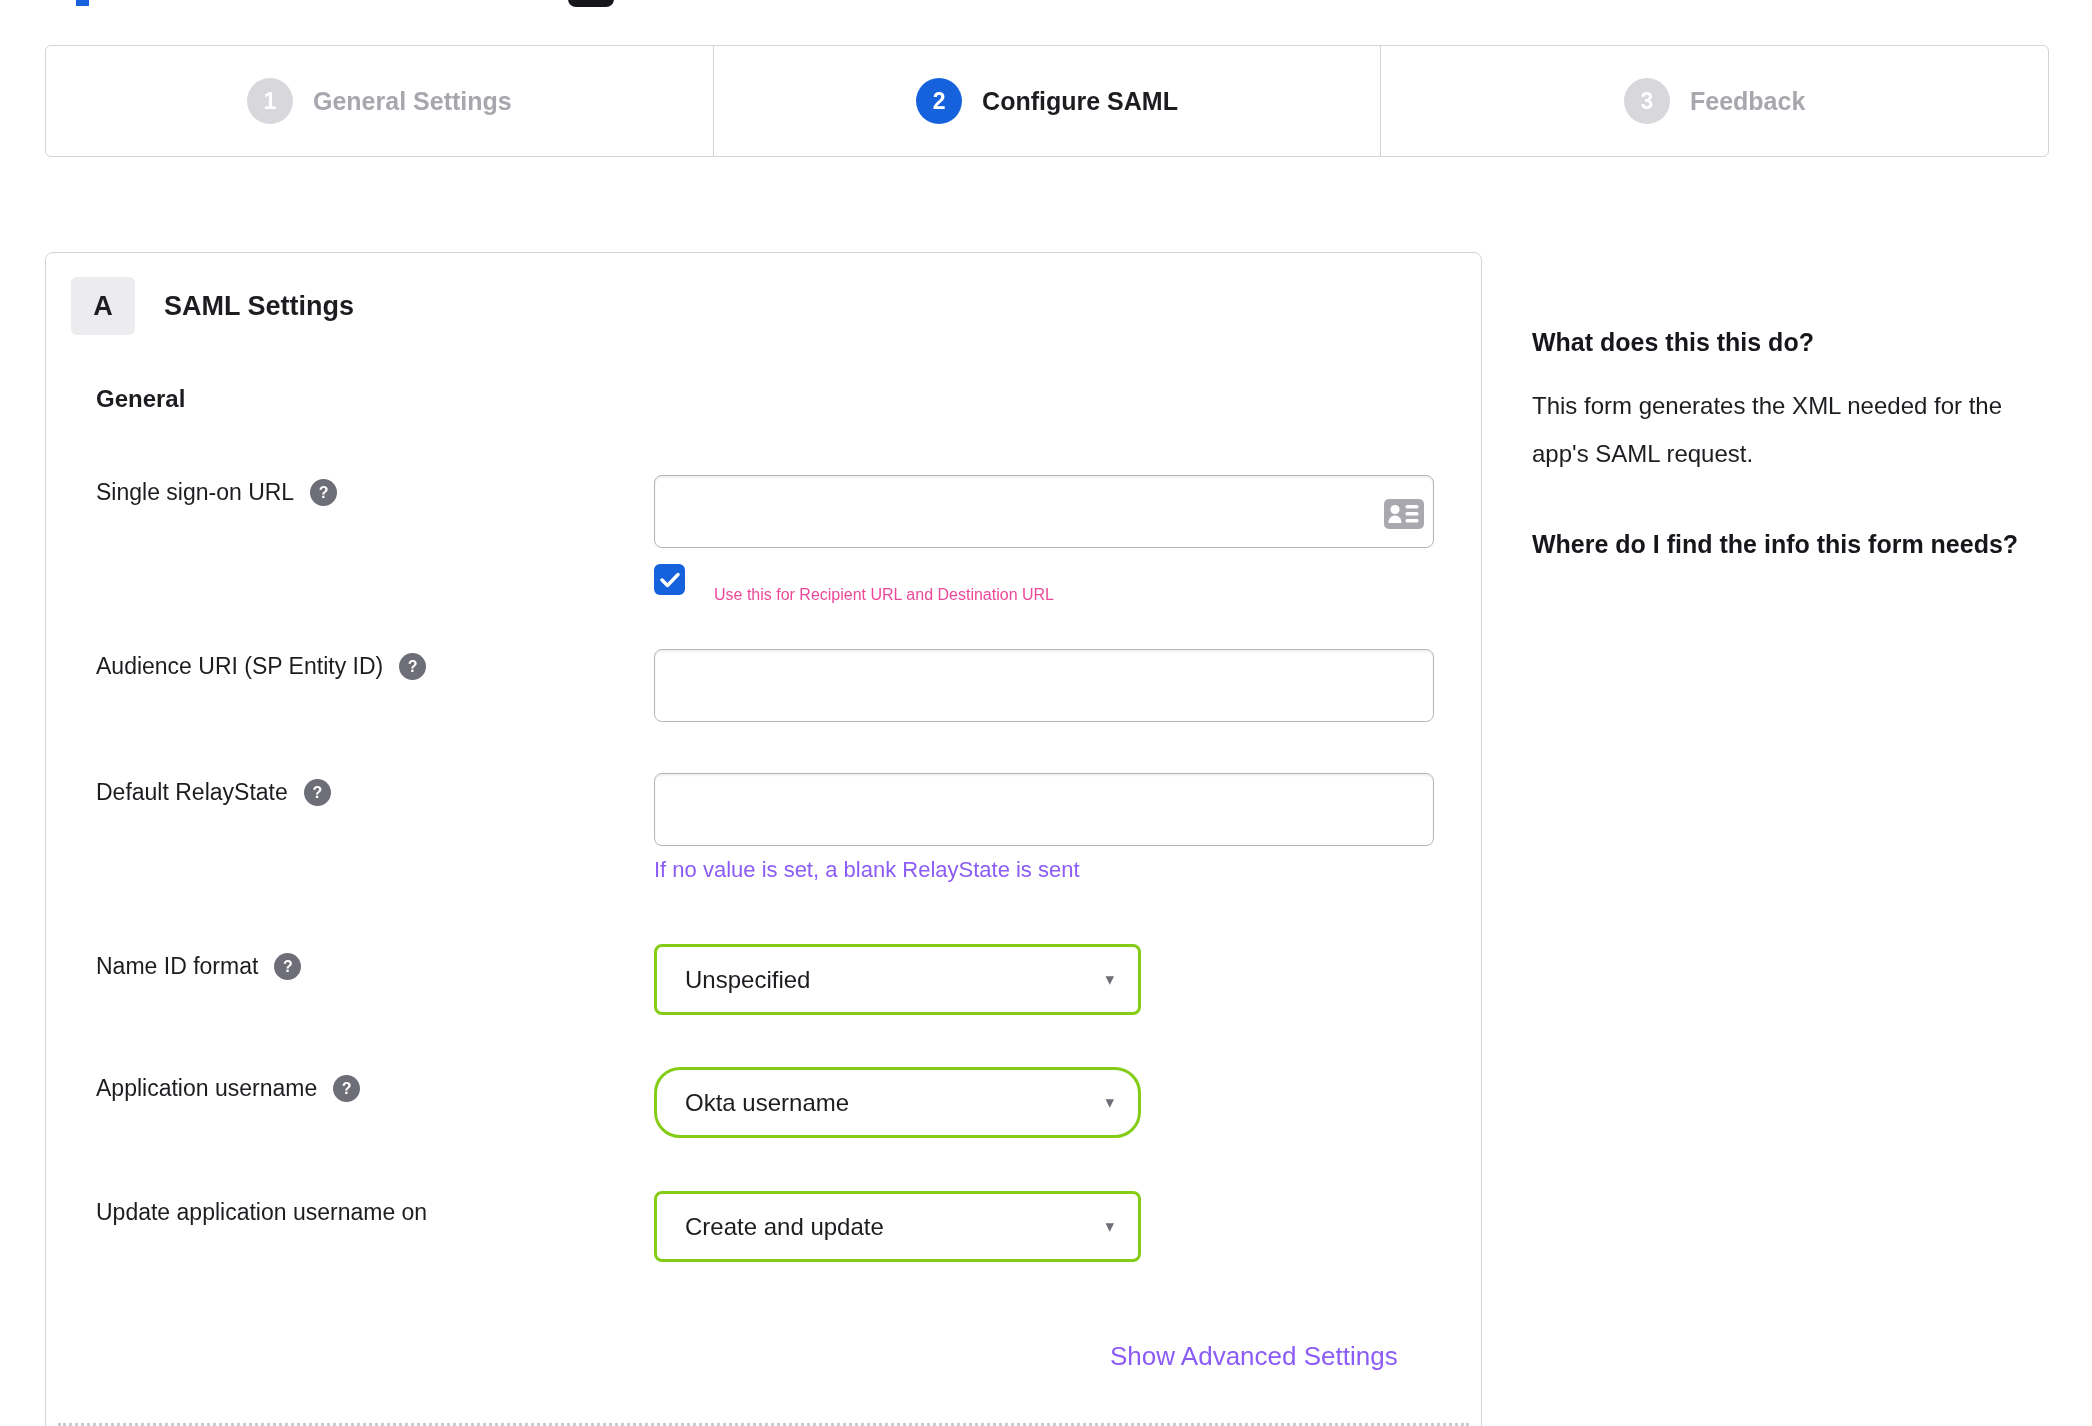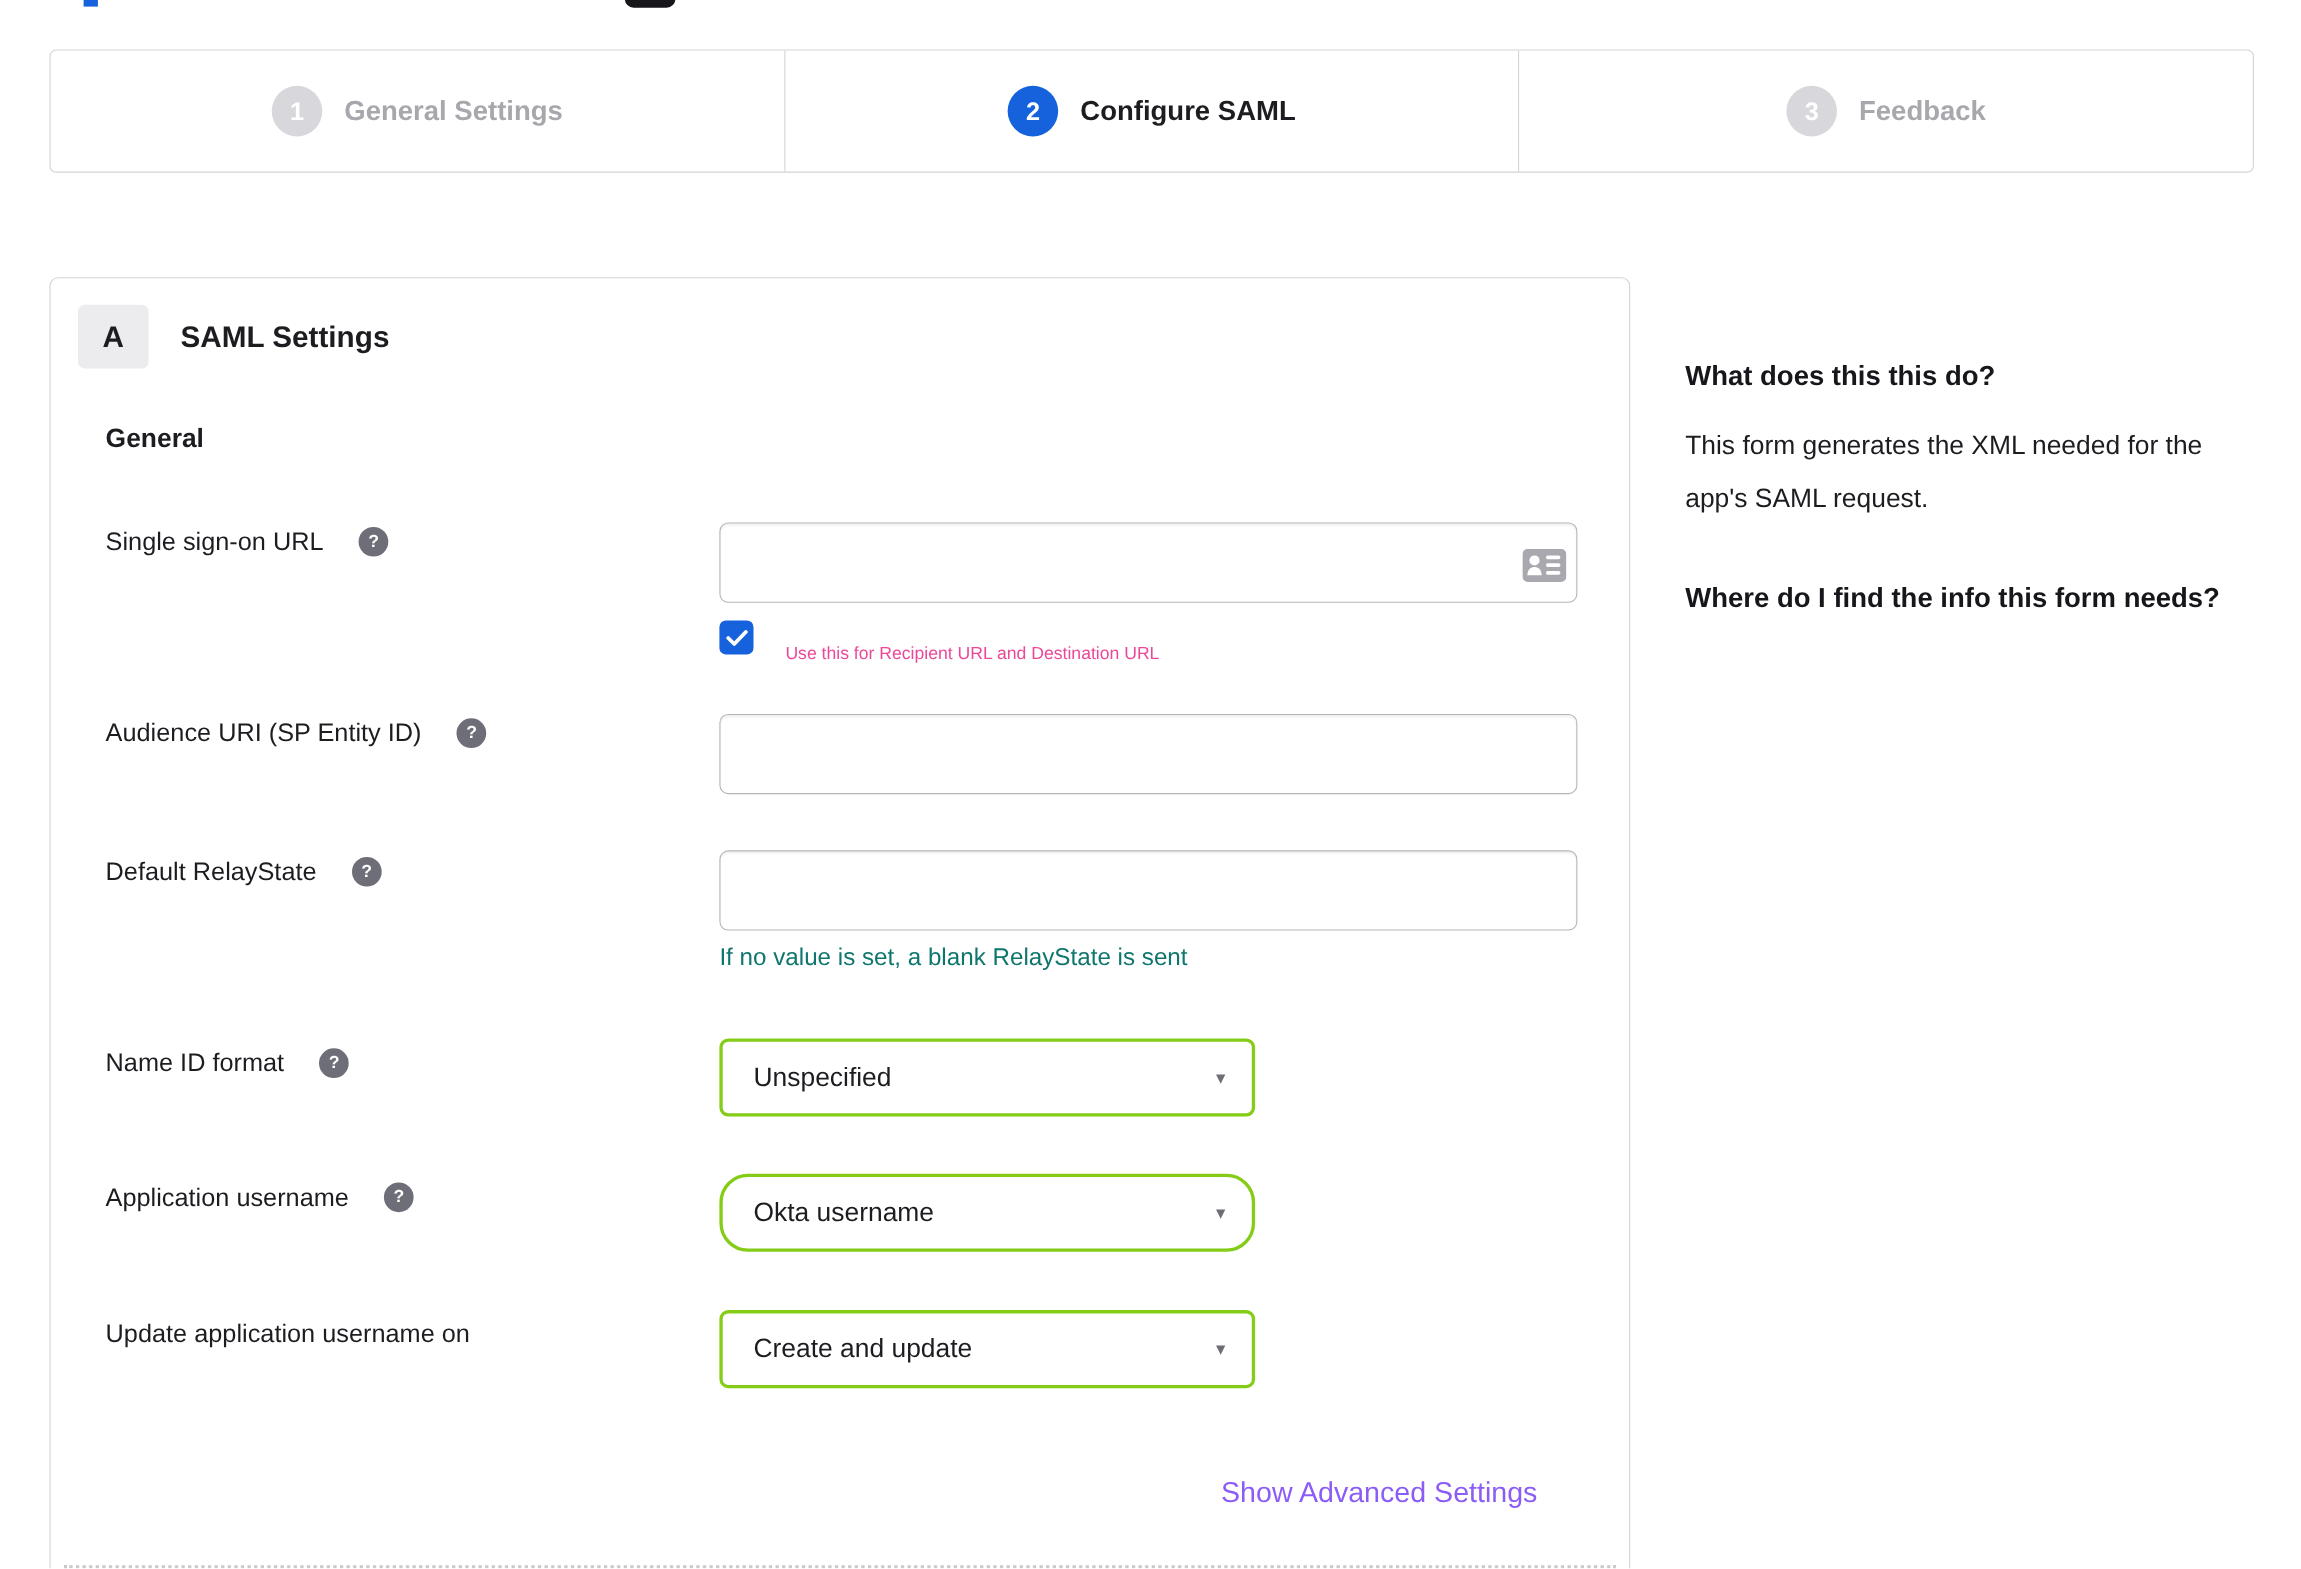--- a/index.html
+++ b/index.html
@@ -41,36 +41,36 @@
 
   .section-badge{
     position:absolute;left:25px;top:24px;width:64px;height:58px;
     background:#ececee;border-radius:6px;
     display:flex;align-items:center;justify-content:center;
     font-size:27px;font-weight:bold;color:#1d1d21;
   }
   .card-title{position:absolute;left:118px;top:38px;font-size:27px;font-weight:bold;}
   .section-heading{position:absolute;left:50px;top:132px;font-size:24px;font-weight:bold;}
 
-  .field-label-row{position:absolute;left:50px;display:flex;align-items:center;gap:32px;}
+  .field-label-row{position:absolute;left:50px;display:flex;align-items:center;gap:16px;}
   .field-label{font-size:23px;color:#1d1d21;}
   .help-icon{
     width:27px;height:27px;border-radius:50%;background:#6e6e78;color:#ffffff;
     display:flex;align-items:center;justify-content:center;
     font-size:16px;font-weight:bold;flex:0 0 auto;
   }
   .text-input{
     position:absolute;left:608px;width:780px;height:73px;
     border:1px solid #b4b4ba;border-radius:8px;background:#ffffff;
     box-shadow:inset 0 2px 2px rgba(0,0,0,0.06);
     font-family:"Liberation Sans",sans-serif;font-size:23px;color:#1d1d21;
     padding:0 58px 0 18px;box-sizing:border-box;outline:none;
   }
   .input-card-icon{position:absolute;left:1338px;width:40px;height:30px;}
-  .hint{position:absolute;left:608px;font-size:22px;color:#0f766e;}
+  .hint{position:absolute;left:608px;font-size:22px;color:#8b5cf6;}
 
   .checkbox{
     position:absolute;left:608px;width:31px;height:31px;border-radius:6px;
     background:#1662dd;display:flex;align-items:center;justify-content:center;
   }
   .checkbox svg{display:block;}
   .checkbox-label{position:absolute;left:668px;font-size:16px;color:#ec4899;margin-top:20px;}
 
   .select{
     position:absolute;left:608px;width:487px;height:71px;

